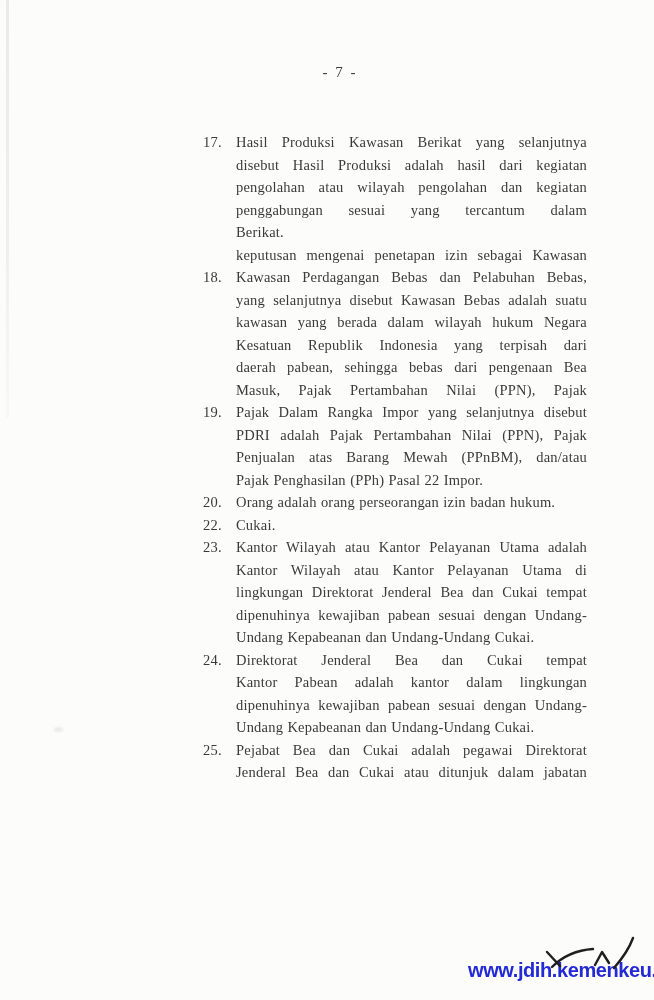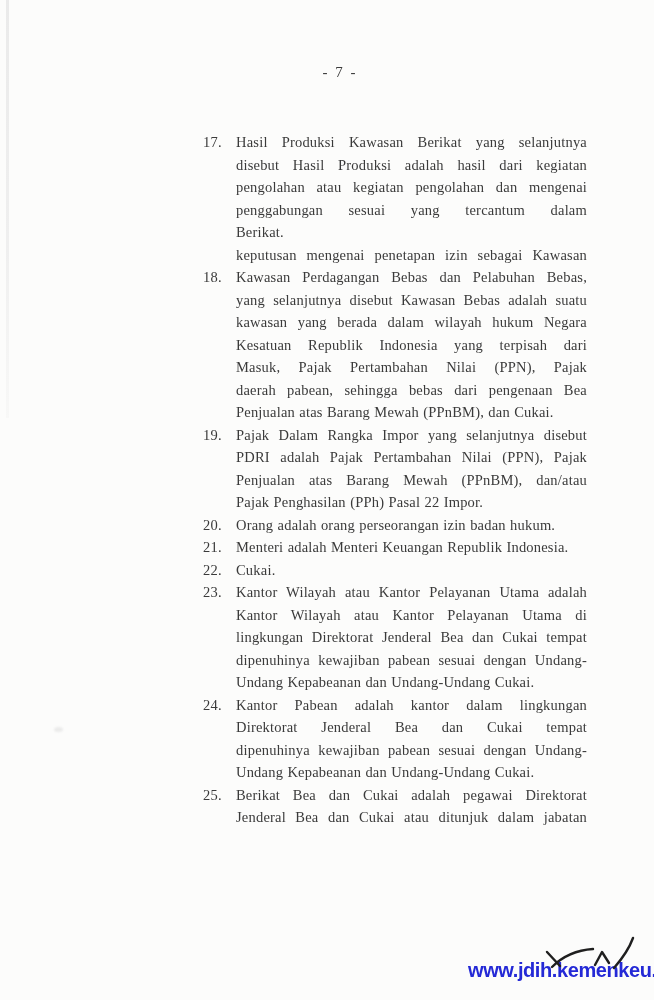--- a/index.html
+++ b/index.html
@@ -85,57 +85,50 @@
   <div class="smudge"></div>
 
   <div class="page-number">- 7 -</div>
 
   <div class="list">
       <div class="item">
         <span class="num">17.</span>
         <div class="lines">
           <div class="tl">Hasil Produksi Kawasan Berikat yang selanjutnya</div>
           <div class="tl">disebut Hasil Produksi adalah hasil dari kegiatan</div>
-          <div class="tl">pengolahan atau kegiatan pengolahan dan mengenai</div>
+          <div class="tl">pengolahan atau wilayah pengolahan dan kegiatan</div>
           <div class="tl">penggabungan sesuai yang tercantum dalam</div>
           <div class="tl last">Berikat.</div>
           <div class="tl">keputusan mengenai penetapan izin sebagai Kawasan</div>
         </div>
       </div>
       <div class="item">
         <span class="num">18.</span>
         <div class="lines">
           <div class="tl">Kawasan Perdagangan Bebas dan Pelabuhan Bebas,</div>
           <div class="tl">yang selanjutnya disebut Kawasan Bebas adalah suatu</div>
           <div class="tl">kawasan yang berada dalam wilayah hukum Negara</div>
           <div class="tl">Kesatuan Republik Indonesia yang terpisah dari</div>
+          <div class="tl">daerah pabean, sehingga bebas dari pengenaan Bea</div>
           <div class="tl">Masuk, Pajak Pertambahan Nilai (PPN), Pajak</div>
-          <div class="tl">daerah pabean, sehingga bebas dari pengenaan Bea</div>
-          <div class="tl last">Penjualan atas Barang Mewah (PPnBM), dan Cukai.</div>
         </div>
       </div>
       <div class="item">
         <span class="num">19.</span>
         <div class="lines">
           <div class="tl">Pajak Dalam Rangka Impor yang selanjutnya disebut</div>
           <div class="tl">PDRI adalah Pajak Pertambahan Nilai (PPN), Pajak</div>
           <div class="tl">Penjualan atas Barang Mewah (PPnBM), dan/atau</div>
           <div class="tl last">Pajak Penghasilan (PPh) Pasal 22 Impor.</div>
         </div>
       </div>
       <div class="item">
         <span class="num">20.</span>
         <div class="lines">
           <div class="tl last">Orang adalah orang perseorangan izin badan hukum.</div>
-        </div>
-      </div>
-      <div class="item">
-        <span class="num">21.</span>
-        <div class="lines">
-          <div class="tl last">Menteri adalah Menteri Keuangan Republik Indonesia.</div>
         </div>
       </div>
       <div class="item">
         <span class="num">22.</span>
         <div class="lines">
           <div class="tl last">Cukai.</div>
         </div>
       </div>
       <div class="item">
         <span class="num">23.</span>
@@ -143,30 +136,30 @@
           <div class="tl">Kantor Wilayah atau Kantor Pelayanan Utama adalah</div>
           <div class="tl">Kantor Wilayah atau Kantor Pelayanan Utama di</div>
           <div class="tl">lingkungan Direktorat Jenderal Bea dan Cukai tempat</div>
           <div class="tl">dipenuhinya kewajiban pabean sesuai dengan Undang-</div>
           <div class="tl last">Undang Kepabeanan dan Undang-Undang Cukai.</div>
         </div>
       </div>
       <div class="item">
         <span class="num">24.</span>
         <div class="lines">
+          <div class="tl">Direktorat Jenderal Bea dan Cukai tempat</div>
           <div class="tl">Kantor Pabean adalah kantor dalam lingkungan</div>
-          <div class="tl">Direktorat Jenderal Bea dan Cukai tempat</div>
           <div class="tl">dipenuhinya kewajiban pabean sesuai dengan Undang-</div>
           <div class="tl last">Undang Kepabeanan dan Undang-Undang Cukai.</div>
         </div>
       </div>
       <div class="item">
         <span class="num">25.</span>
         <div class="lines">
-          <div class="tl">Berikat Bea dan Cukai adalah pegawai Direktorat</div>
+          <div class="tl">Pejabat Bea dan Cukai adalah pegawai Direktorat</div>
           <div class="tl">Jenderal Bea dan Cukai atau ditunjuk dalam jabatan</div>
         </div>
       </div>
     </div>
 
   <span class="watermark">www.jdih.kemenkeu.go.id</span>
 
   <svg class="signature" viewBox="0 0 110 58" xmlns="http://www.w3.org/2000/svg">
     <path d="M 12,26 L 25,40"></path>
     <path d="M 17,41 C 27,31 42,24 58,23"></path>

